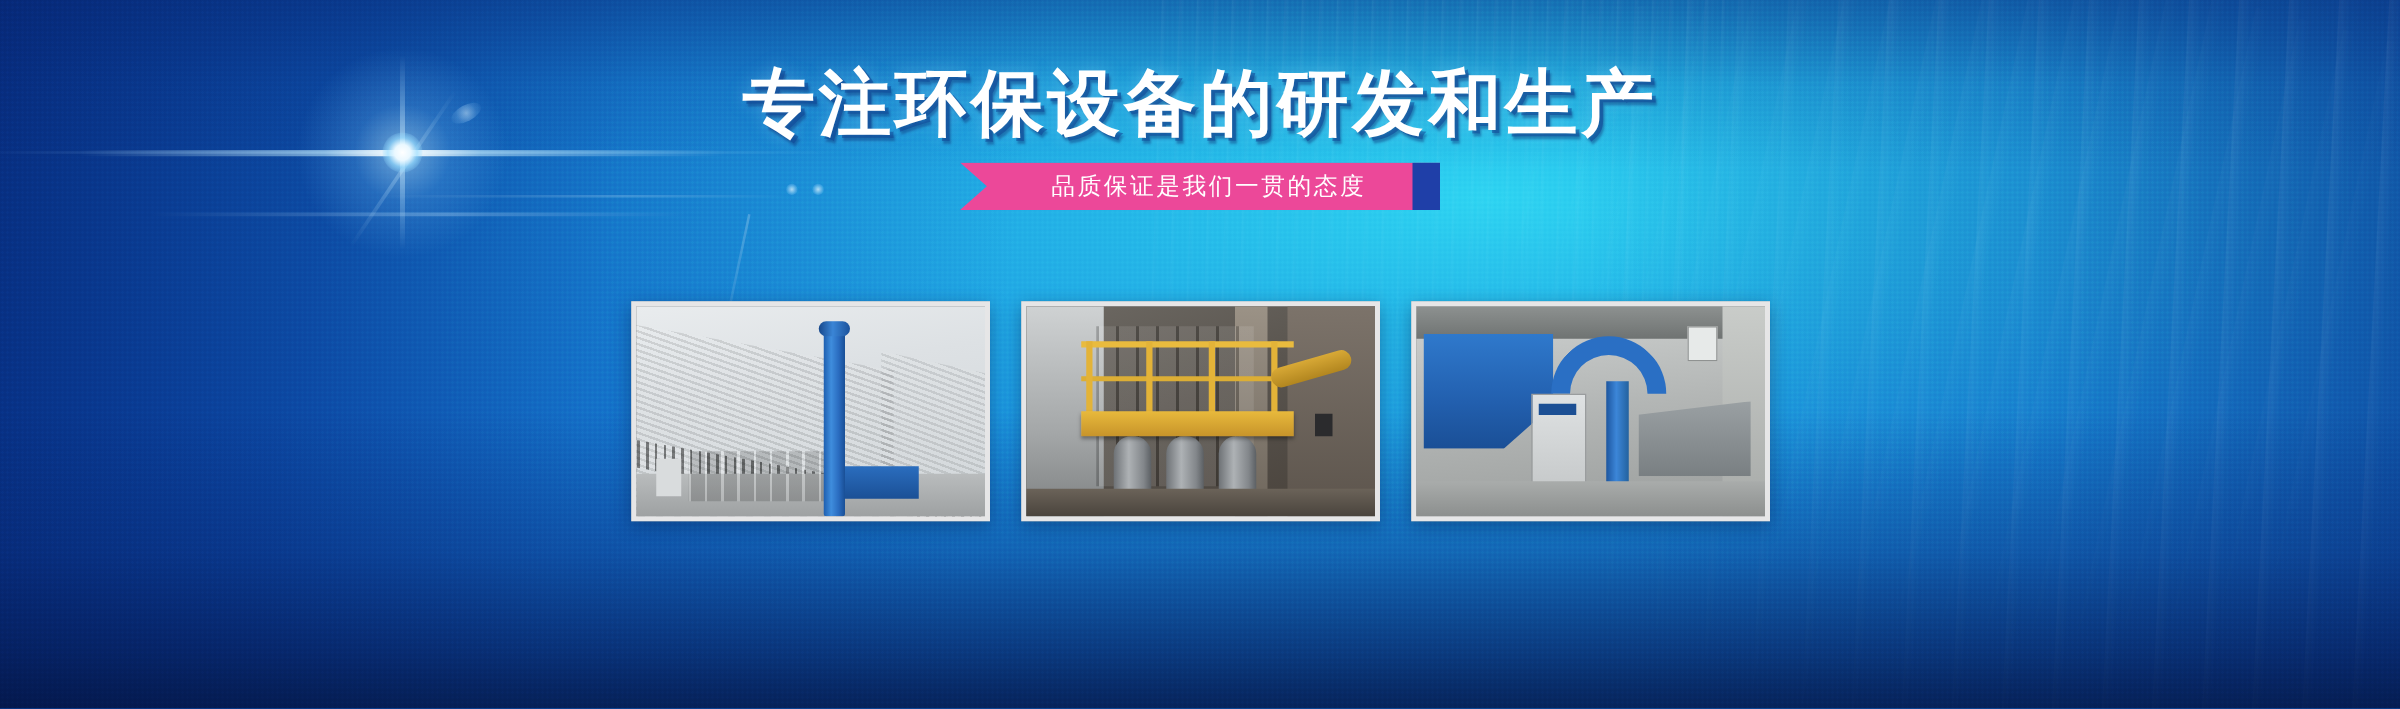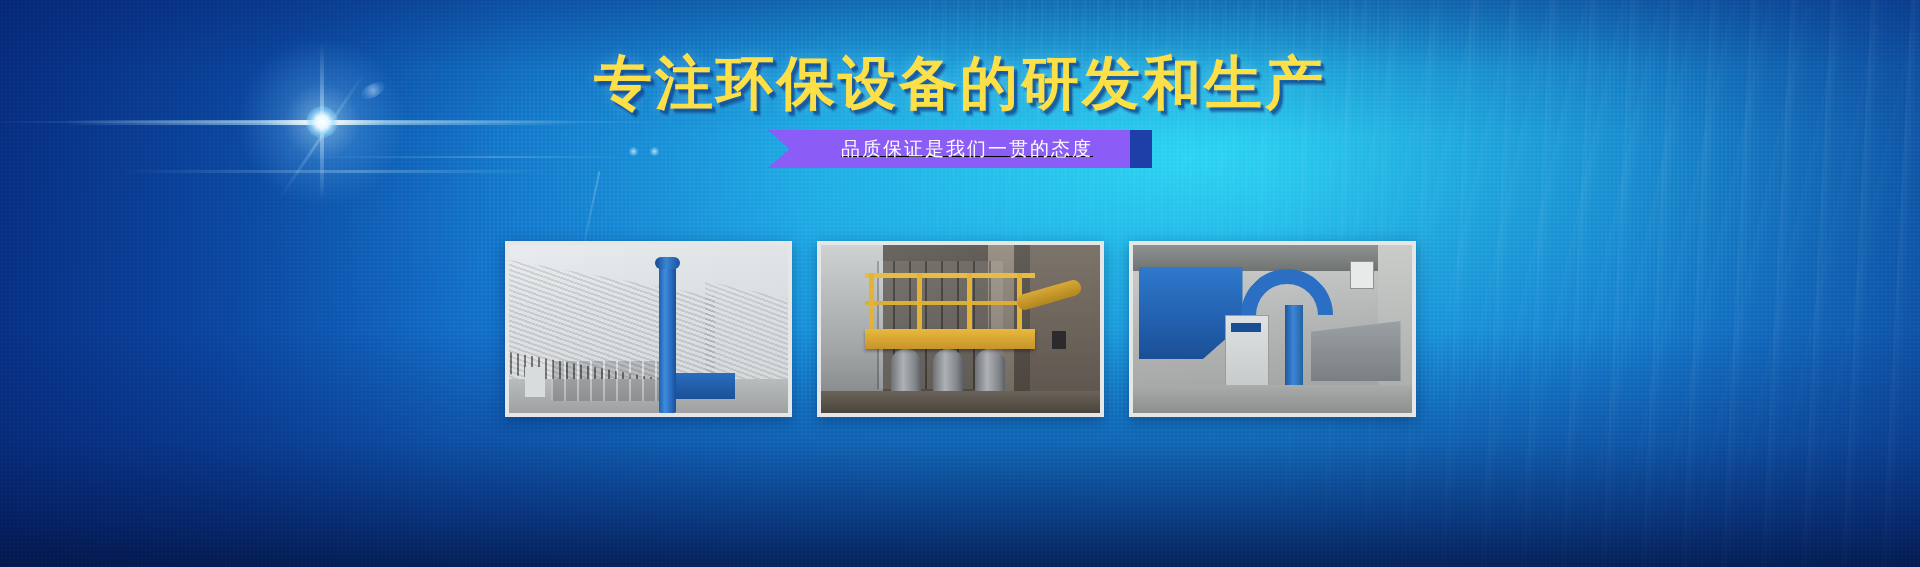--- a/index.html
+++ b/index.html
@@ -160,38 +160,37 @@
 
   
   .content{position:absolute;inset:0;}
 
   .headline{
     position:absolute;left:0;right:0;top:54px;
     text-align:center;
     font-size:58px;
     font-weight:bold;
     letter-spacing:3px;
-    color:#fde047;
+    color:#ffffff;
     line-height:1;
     text-shadow:
       3px 3px 0 rgba(16,70,150,.55),
       4px 5px 2px rgba(10,50,120,.45),
       0 0 14px rgba(160,225,255,.35);
     white-space:nowrap;
   }
 
   .badge{
     position:absolute;left:50%;top:130px;
     transform:translateX(-50%);
     width:384px;height:38px;
     display:flex;align-items:center;justify-content:center;
-    background:#8b5cf6;
+    background:#ec4899;
     clip-path:polygon(0 0,100% 0,100% 100%,0 100%,5.6% 50%);
     box-shadow:0 2px 6px rgba(6,30,90,.35);
-    text-decoration:underline;
   }
   .badge::after{
     content:"";
     position:absolute;right:0;top:0;bottom:0;width:22px;
     background:#1f3fa8;
   }
   .badge-text{
     position:relative;z-index:2;
     color:#ffffff;
     font-size:19px;

